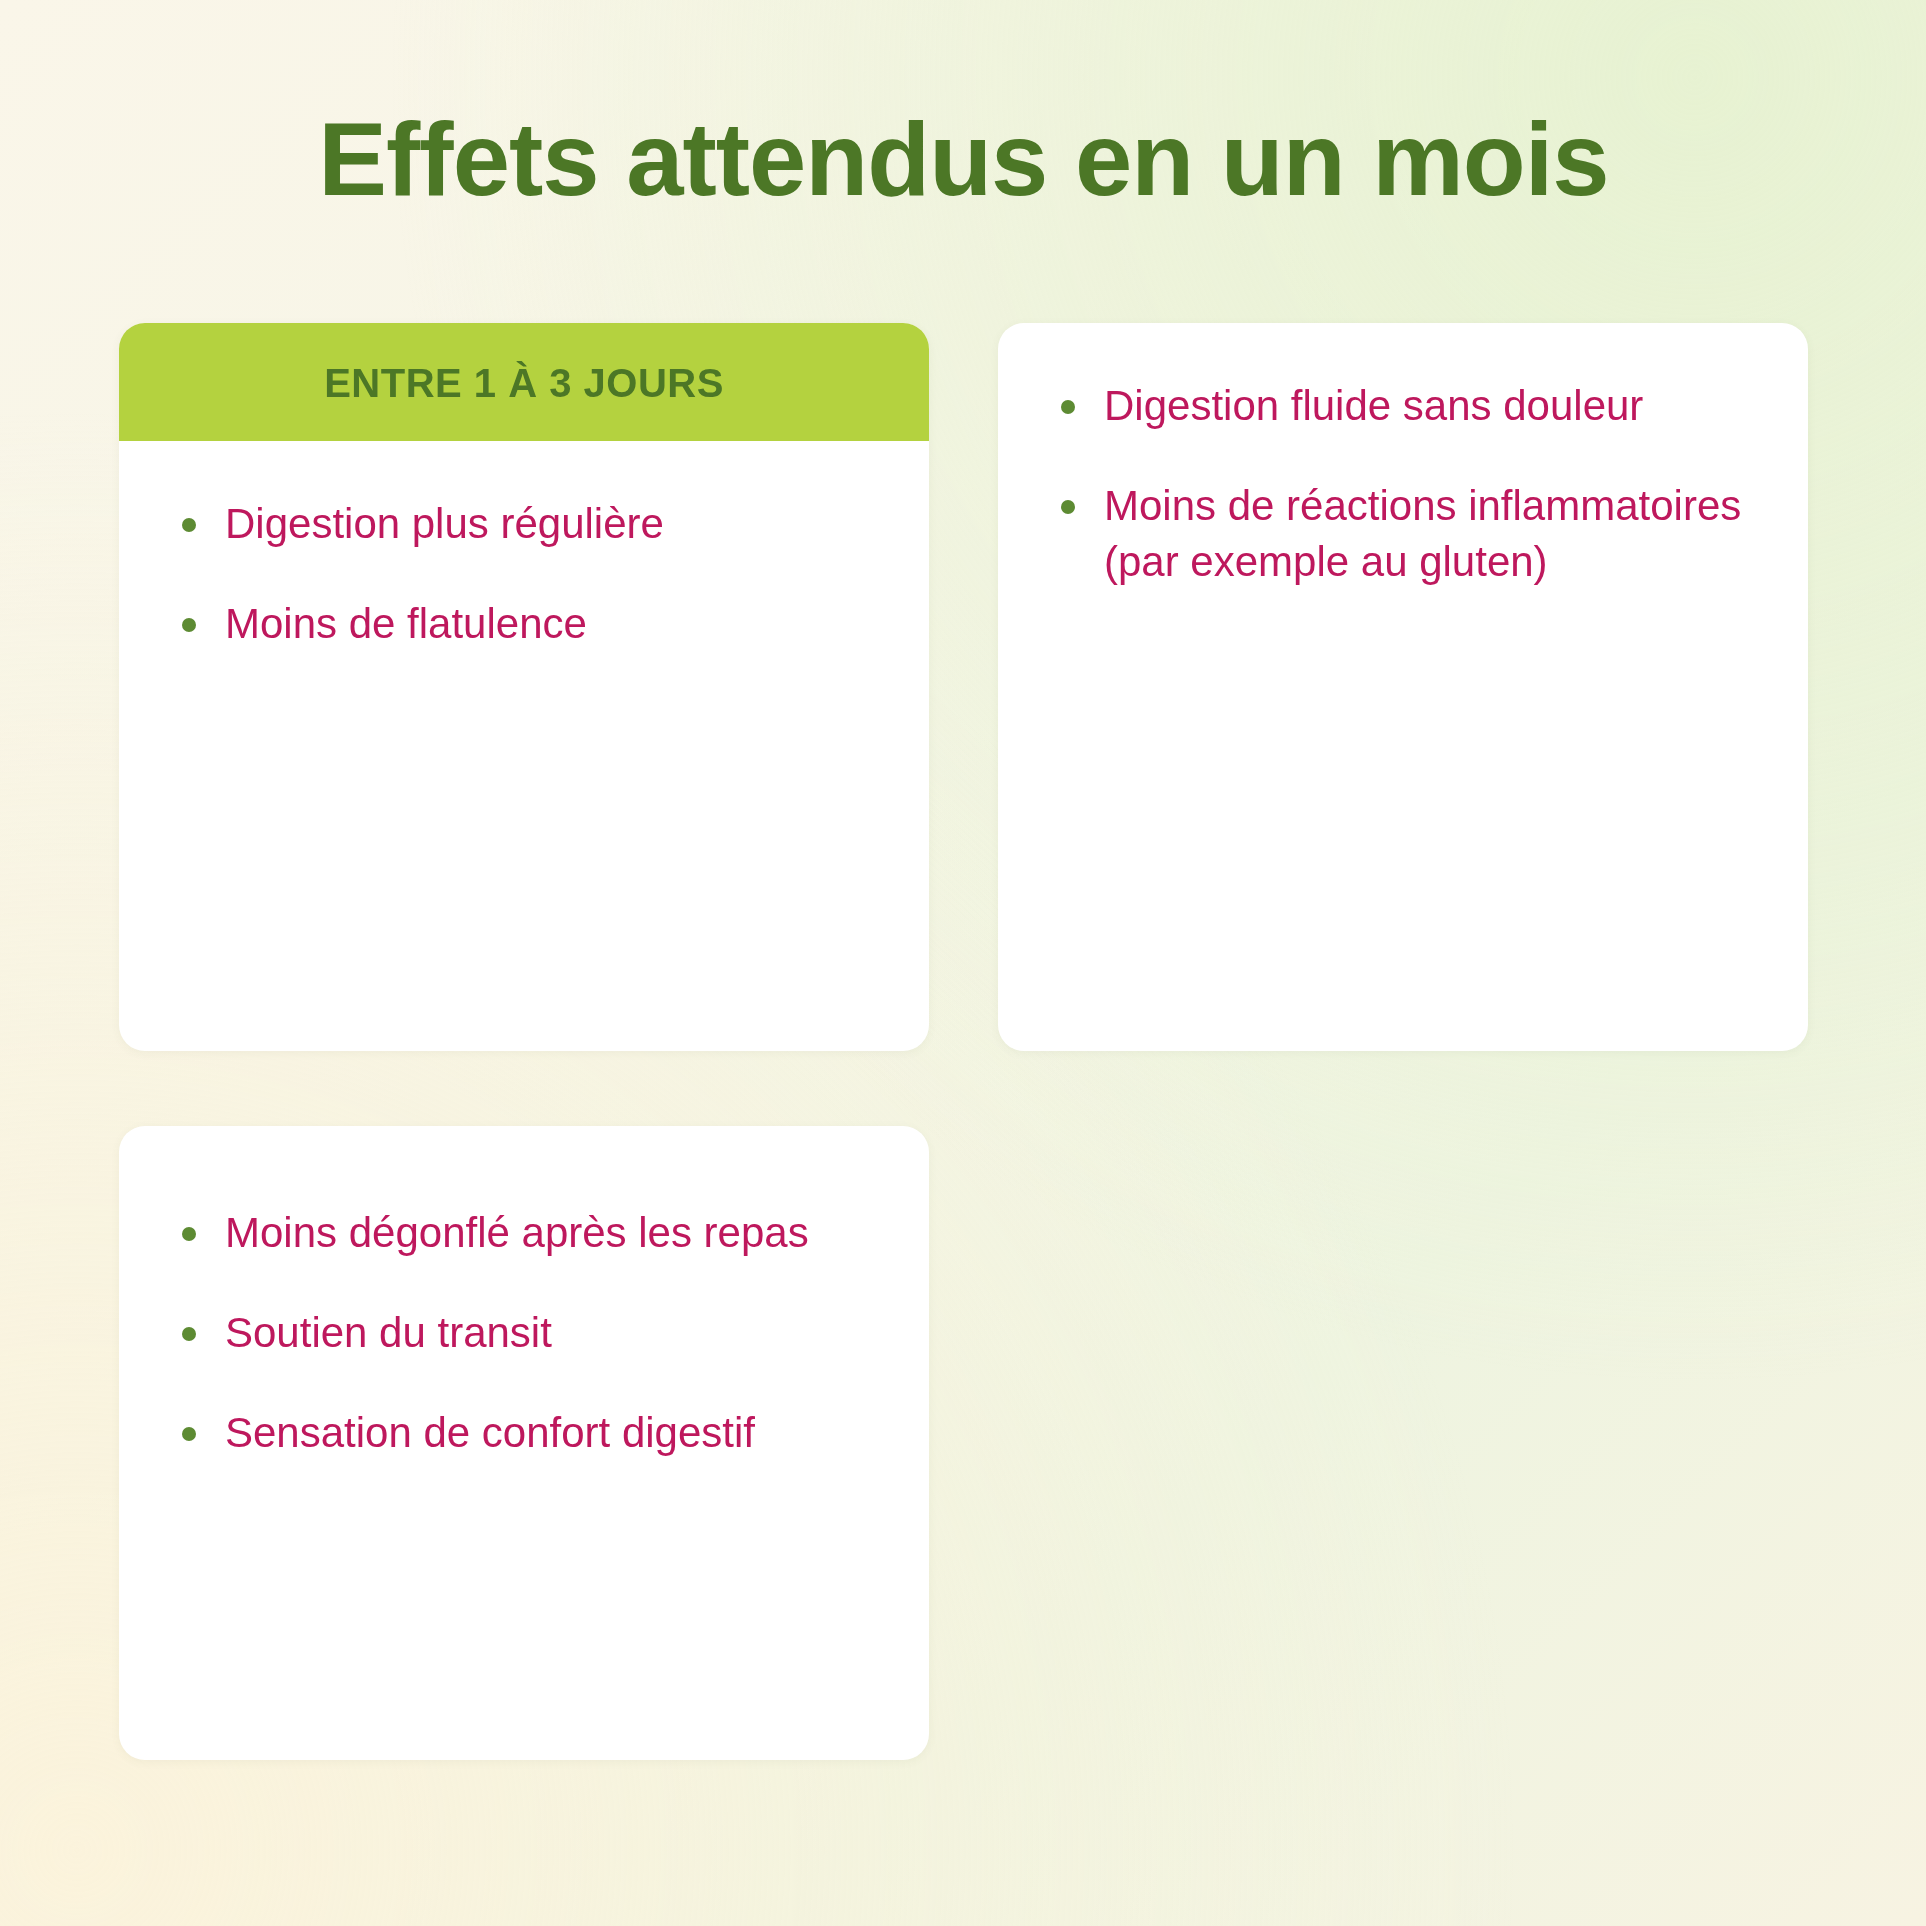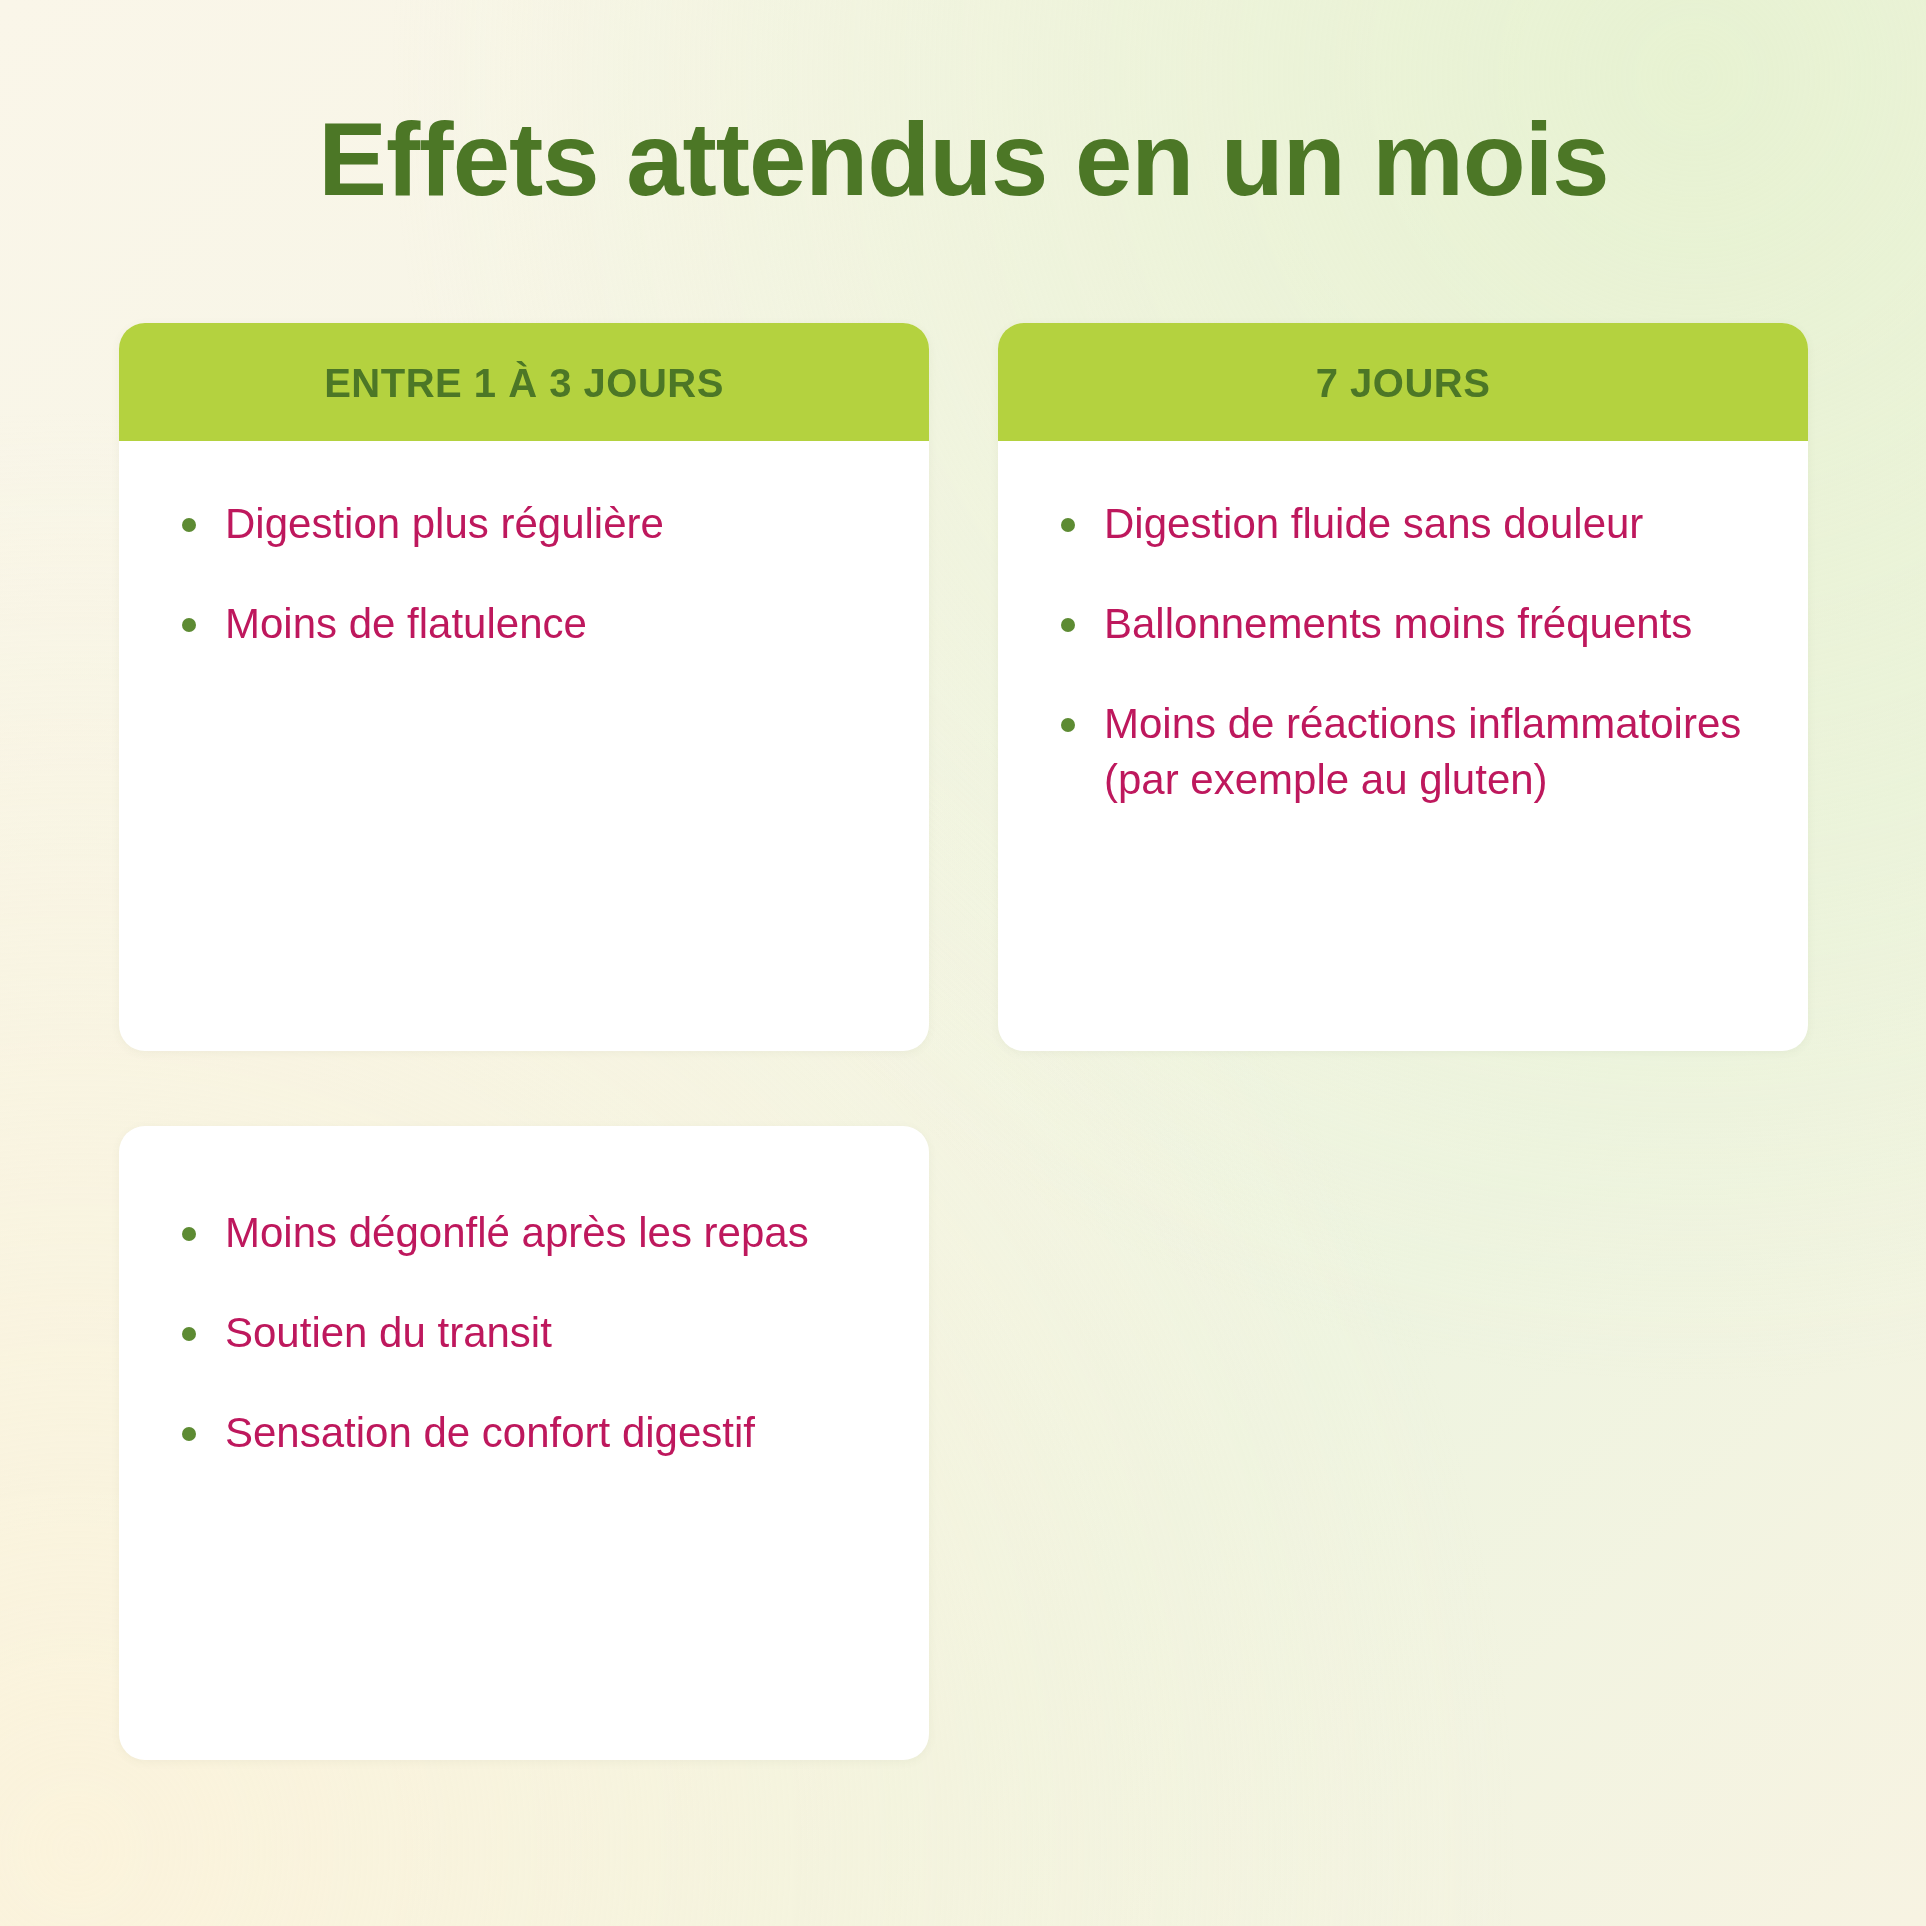--- a/index.html
+++ b/index.html
@@ -124,25 +124,23 @@
       <div class="card-header">ENTRE 1 À 3 JOURS</div>
       <div class="card-body">
         <ul class="bullets">
           <li>Digestion plus régulière</li>
           <li>Moins de flatulence</li>
         </ul>
       </div>
     </div>
 
     <div class="card card-2 card-row-1">
-      <div class="card-header">7 JOURS</div>
       <div class="card-body">
         <ul class="bullets">
           <li>Digestion fluide sans douleur</li>
-          <li>Ballonnements moins fréquents</li>
           <li>Moins de réactions inflammatoires (par exemple au gluten)</li>
         </ul>
       </div>
     </div>
 
     <div class="card card-3 card-row-2">
       <div class="card-body">
         <ul class="bullets">
           <li>Moins dégonflé après les repas</li>
           <li>Soutien du transit</li>

